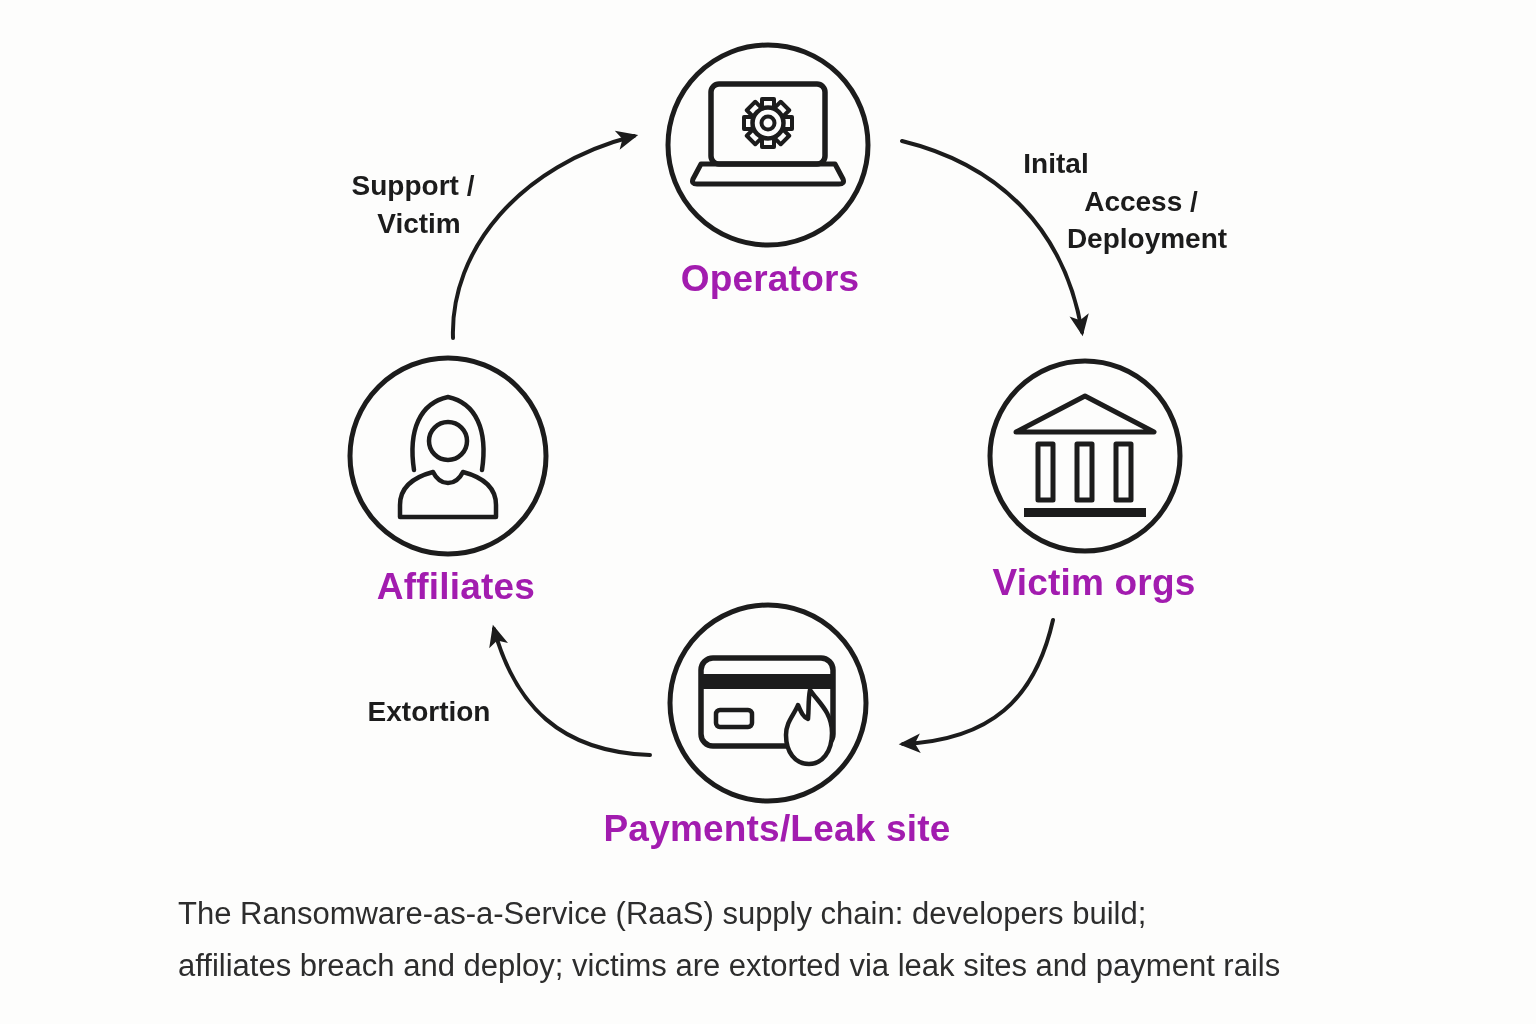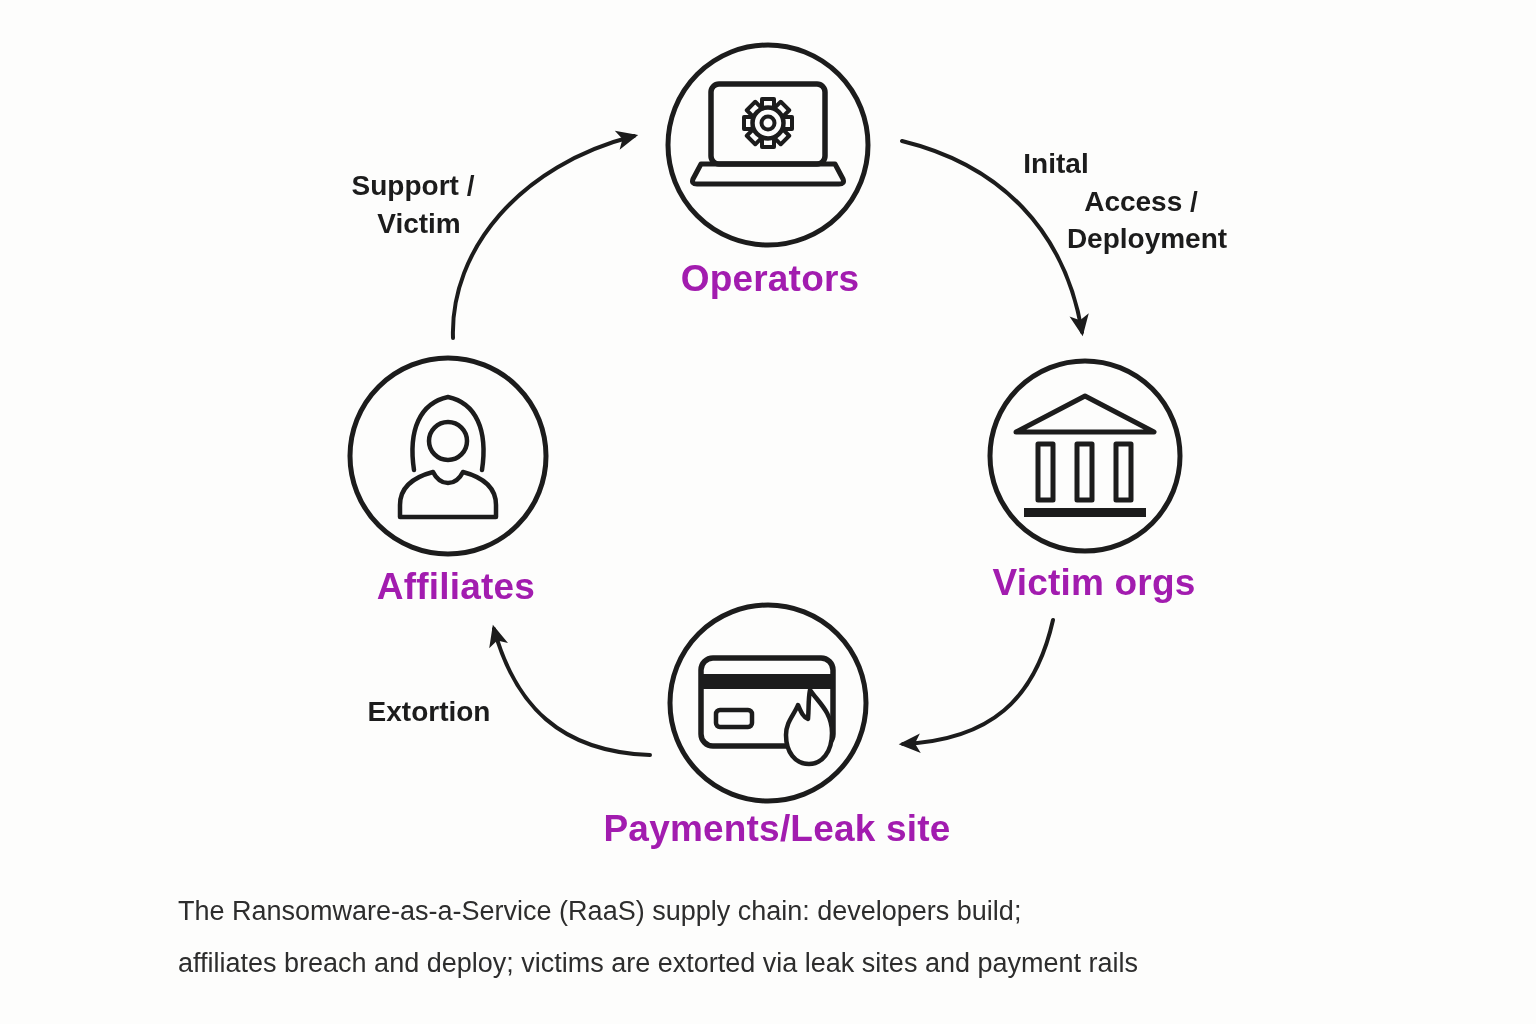--- a/index.html
+++ b/index.html
@@ -29,21 +29,21 @@
     position: absolute;
     transform: translateX(-50%);
     font-weight: 700;
     font-size: 28px;
     color: #1c1c1c;
     white-space: nowrap;
   }
   .caption-line {
     position: absolute;
     font-weight: 400;
-    font-size: 27px;
+    font-size: 31px;
     color: #2d2d2d;
     white-space: nowrap;
   }
 </style>
 </head>
 <body>
 
 <div class="canvas">
 
   <svg class="diagram-svg" viewBox="0 0 1536 1024" aria-hidden="true">

